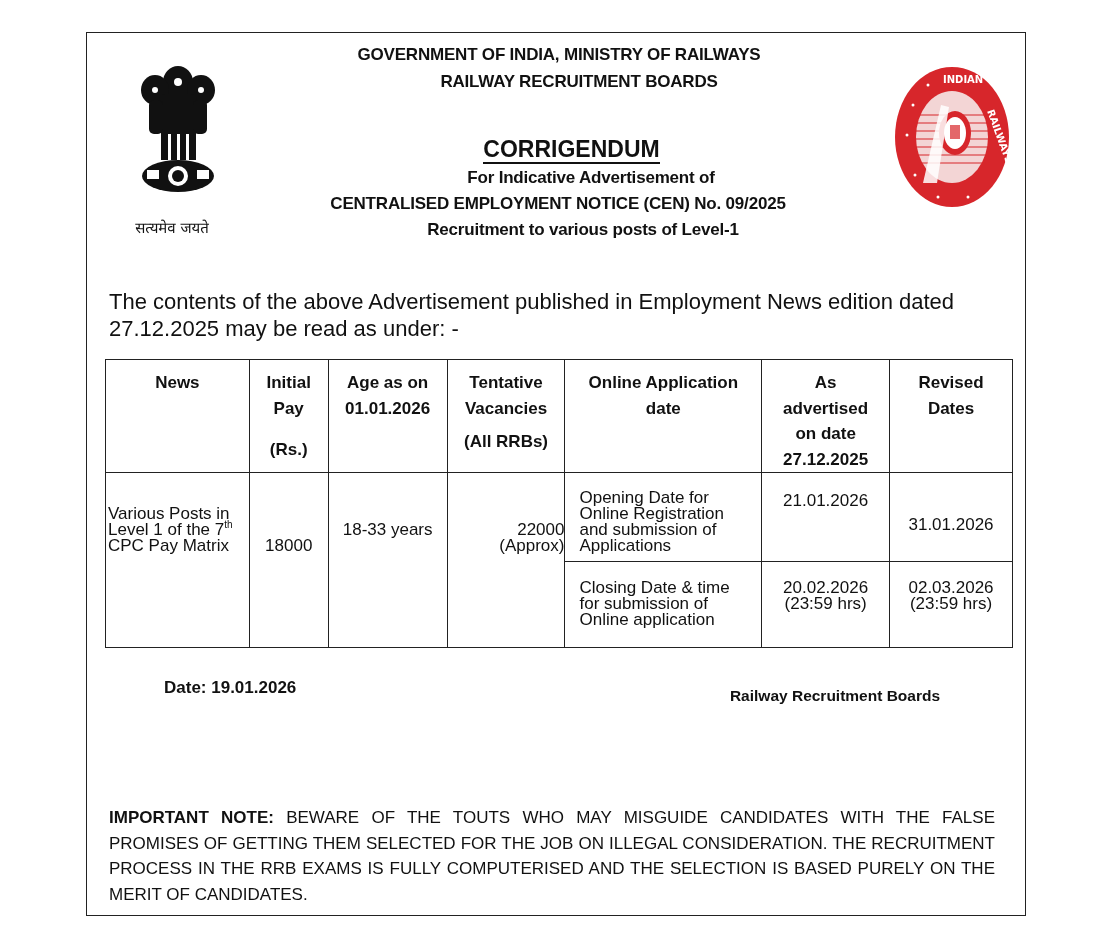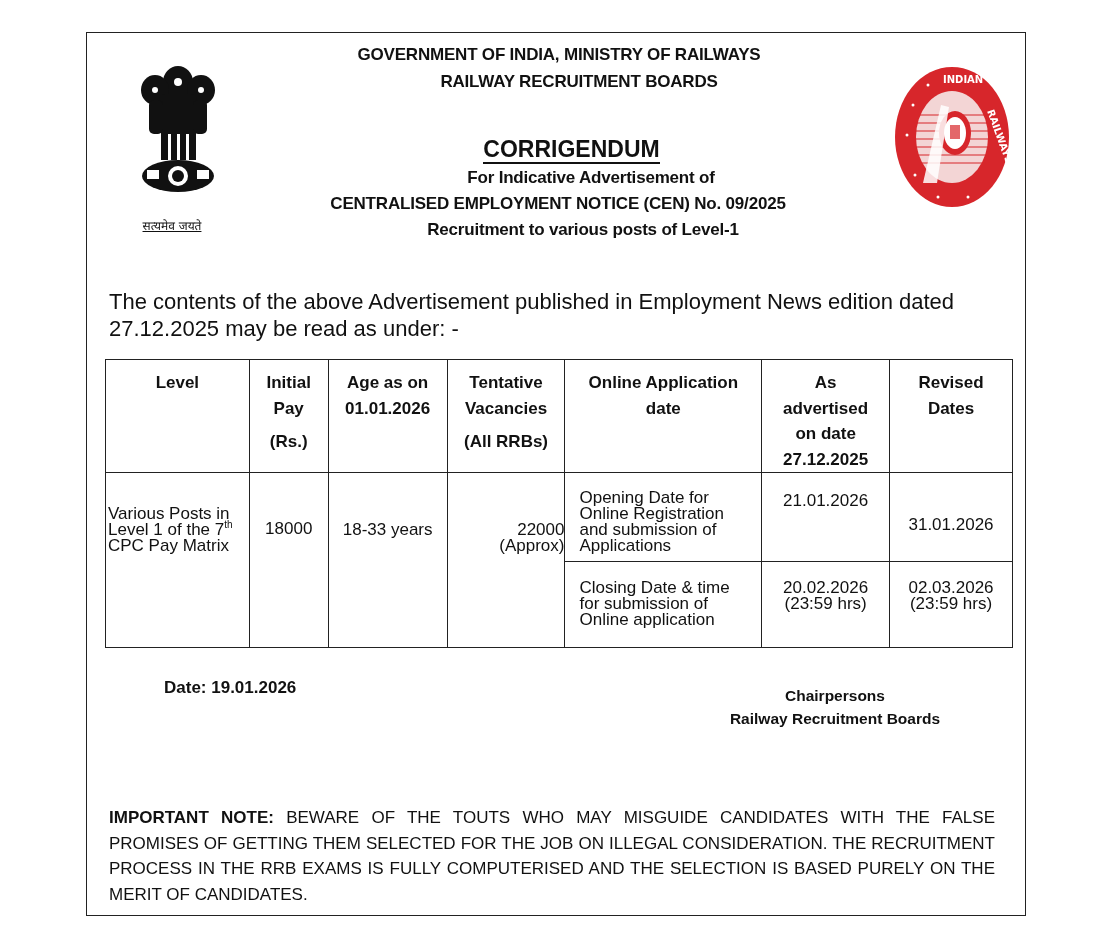--- a/index.html
+++ b/index.html
@@ -1,20 +1,20 @@
 <!DOCTYPE html>
 <html><head>
 <meta charset="utf-8">
 <style>
   html, body { margin:0; padding:0; background:#ffffff; }
   body { width:1118px; height:943px; position:relative; font-family:"Liberation Sans", sans-serif; color:#111; overflow:hidden; }
   .frame { position:absolute; left:86px; top:32px; width:940px; height:884px; border:1.5px solid #222; box-sizing:border-box; }
   .hdr-line { position:absolute; left:0; width:1118px; text-align:center; font-weight:bold; font-size:17px; letter-spacing:-0.2px; }
   .emblem { position:absolute; left:133px; top:60px; width:90px; height:140px; }
-  .satyamev { position:absolute; left:117px; top:217px; width:110px; text-align:center; font-size:12px; font-family:"DejaVu Sans", sans-serif;text-decoration:underline; }
+  .satyamev { position:absolute; left:117px; top:217px; width:110px; text-align:center; font-size:15px; font-family:"DejaVu Sans", sans-serif; }
   .rail-logo { position:absolute; left:893px; top:65px; width:118px; height:145px; }
   .title { position:absolute; top:136px; left:0; width:1143px; text-align:center; font-size:23px; font-weight:bold; }
   .title span { border-bottom:2px solid #111; padding-bottom:0; }
   .intro { position:absolute; left:109px; top:288px; width:900px; font-size:22px; line-height:27px; }
   table.main { position:absolute; left:105px; top:359px; width:908px; border-collapse:collapse; font-size:17px; }
   table.main td, table.main th { border:1.5px solid #222; padding:0; vertical-align:top; }
   table.main th { font-weight:bold; text-align:center; line-height:25.5px; padding-top:10px; }
   .cell-body { font-size:17px; line-height:16px; }
   .post-cell { text-align:left; vertical-align:middle !important; padding-left:2px !important; }
   .date-label { position:absolute; left:164px; top:678px; font-weight:bold; font-size:17px; }
@@ -103,26 +103,26 @@
       <col style="width:79px">
       <col style="width:119px">
     <col style="width:118px">
       <col style="width:197px">
       <col style="width:128px">
       <col style="width:123px">
   </colgroup>
   <tbody>
       <tr style="height:112px;">
     <th>
-          <div>Level</div>
+          <div>News</div>
         </th>
     <th>
       <div>Initial</div>
           <div>Pay</div>
-          <div style="margin-top:8px">(Rs.)</div>
+          <div style="margin-top:16px">(Rs.)</div>
     </th>
     <th>
       <div>Age as on</div>
           <div>01.01.2026</div>
     </th>
     <th>
       <div>Tentative</div>
           <div>Vacancies</div>
           <div style="margin-top:8px">(All RRBs)</div>
     </th>
@@ -141,21 +141,21 @@
           <div>Dates</div>
     </th>
   </tr>
   <tr style="height:89px;">
     <td rowspan="2" class="post-cell cell-body" style="vertical-align:top !important;padding-top:33px;">
       <div>Various Posts in</div>
       <div><span>Level 1 of the 7</span><sup style="font-size:10px;line-height:0">th</sup></div>
       <div>CPC Pay Matrix</div>
       <div style="height:60px"></div>
     </td>
-    <td rowspan="2" class="cell-body" style="text-align:center;padding-top:48px;">
+    <td rowspan="2" class="cell-body" style="text-align:center;padding-top:65px;">
           <div>18000</div>
         </td>
     <td rowspan="2" class="cell-body" style="text-align:center;padding-top:49px;margin-top:21px;">
           <div>18-33 years</div>
         </td>
     <td rowspan="2" class="cell-body" style="text-align:right;padding-top:49px;">
       <div>22000</div>
           <div>(Approx)</div>
     </td>
     <td class="cell-body" style="padding-left:14px;padding-top:17px;">
@@ -184,19 +184,18 @@
     <td class="cell-body" style="text-align:center;padding-top:18px;">
       <div>02.03.2026</div>
           <div>(23:59 hrs)</div>
     </td>
   </tr>
 </tbody>
   </table>
 
 <div class="date-label">Date: 19.01.2026</div>
 <div class="sign">
-  <div>Chairpersons</div>
   <div>Railway Recruitment Boards</div>
 </div>
 
 <div class="note">
   <b>IMPORTANT NOTE:</b><span> BEWARE OF THE TOUTS WHO MAY MISGUIDE CANDIDATES WITH THE FALSE PROMISES OF GETTING THEM SELECTED FOR THE JOB ON ILLEGAL CONSIDERATION. THE RECRUITMENT PROCESS IN THE RRB EXAMS IS FULLY COMPUTERISED AND THE SELECTION IS BASED PURELY ON THE MERIT OF CANDIDATES.</span>
 </div>
 
 </body></html>

